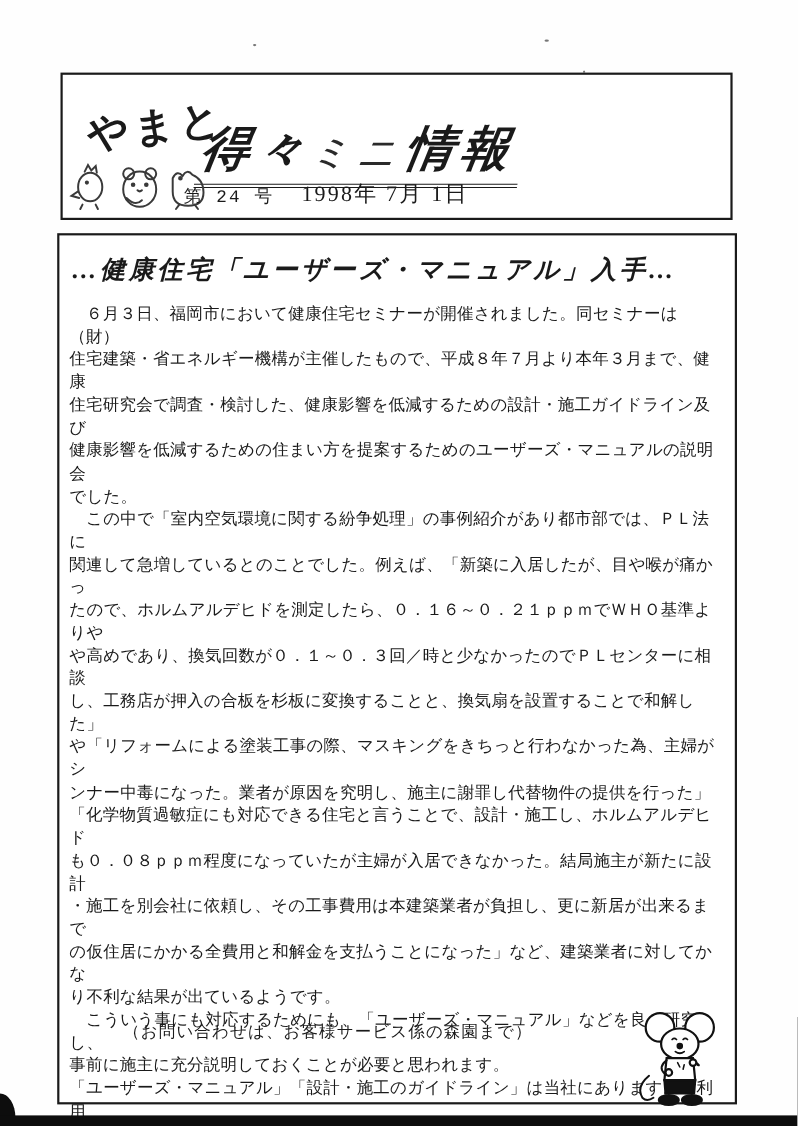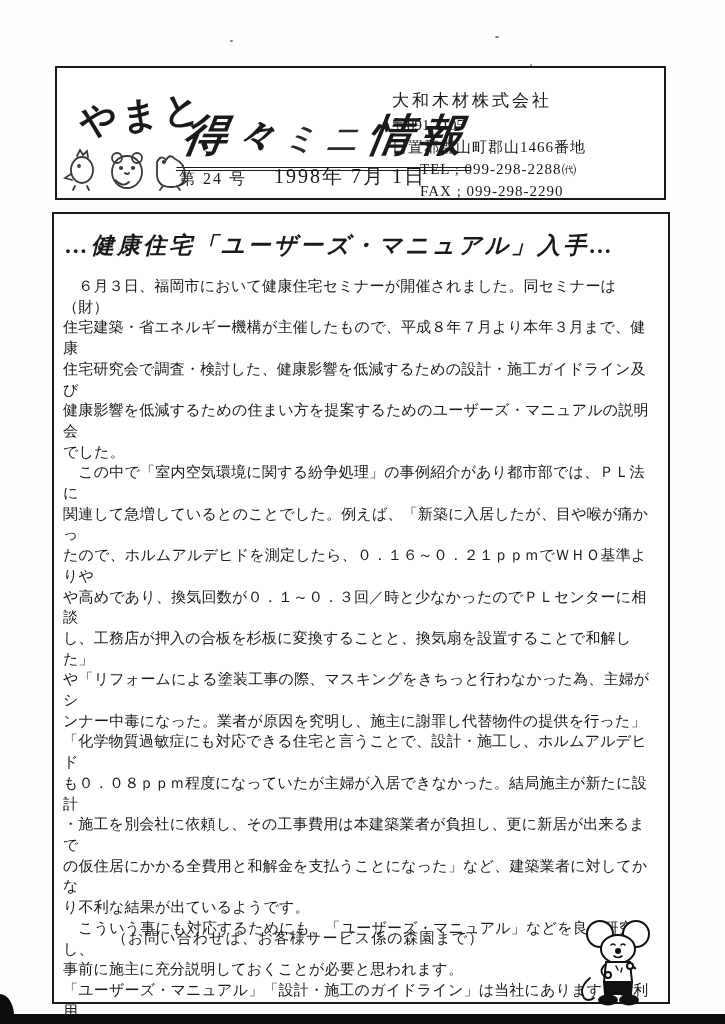--- a/index.html
+++ b/index.html
@@ -21,21 +21,21 @@
   .logo{
     position:absolute;left:124px;top:38px;transform:skewX(-9deg);
     white-space:nowrap;border-bottom:4px double #1a1a1a;padding:0 6px 2px 2px;
   }
   .logo .big{font-size:44px;font-weight:bold;font-style:italic;letter-spacing:6px;}
   .logo .mini{font-size:34px;font-weight:normal;font-style:italic;color:#2a2a2a;letter-spacing:8px;}
   .company-block{position:absolute;left:335px;top:22px;font-size:15px;line-height:22px;white-space:nowrap;}
   .company-block .cname{font-size:17px;letter-spacing:3px;margin-bottom:2px;}
   .company-block .tel,.company-block .fax{padding-left:28px;letter-spacing:1px;}
   .company-block .addr{letter-spacing:1px;}
-  .issue-row{position:absolute;left:122px;bottom:8px;font-size:16px;letter-spacing:2px;}
+  .issue-row{position:absolute;left:110px;bottom:8px;font-size:16px;letter-spacing:2px;font-family:Liberation Mono, monospace;}
   .date-row{position:absolute;left:217px;bottom:8px;font-size:20px;letter-spacing:2px;}
   .animals{position:absolute;left:6px;bottom:6px;display:flex;gap:2px;}
   
   .main-box{
     position:absolute;left:52px;top:212px;width:618px;height:792px;
     border:2px solid #1a1a1a;box-sizing:border-box;background:#fff;padding:0 9px;
   }
   .article-title{
     margin:16px 0 0 2px;font-size:23px;font-weight:bold;font-style:italic;
     letter-spacing:3px;white-space:nowrap;
@@ -59,27 +59,20 @@
   <div class="speck" style="left:495px;top:36px;width:4px;height:2px;"></div>
   <div class="speck" style="left:530px;top:64px;width:2px;height:3px;"></div>
 
   <div class="header-box">
     <div class="script-title">やまと</div>
 
     <div class="logo">
       <span class="big">得々</span><span class="mini">ミニ</span><span class="big">情報</span>
     </div>
 
-    <div class="company-block">
-      <div class="cname">大和木材株式会社</div>
-      <div>〒891-1105</div>
-      <div class="addr">日置郡郡山町郡山1466番地</div>
-      <div class="tel">TEL ; 099-298-2288㈹</div>
-      <div class="fax">FAX ; 099-298-2290</div>
-    </div>
 
     <div class="animals">
       <span>
         <svg width="40" height="46" viewBox="0 0 40 46" fill="none" stroke="#3a3a3a" stroke-width="1.8" stroke-linecap="round">
           <path d="M14,10 l3,-6 l3,5 l4,-4 l1,6"></path>
           <ellipse cx="19" cy="24" rx="11" ry="13"></ellipse>
           <path d="M8,28 l-6,4 l7,2"></path>
           <circle cx="16" cy="20" r="1" fill="#3a3a3a"></circle>
           <path d="M12,40 l-2,4 M24,40 l2,4"></path>
         </svg>

